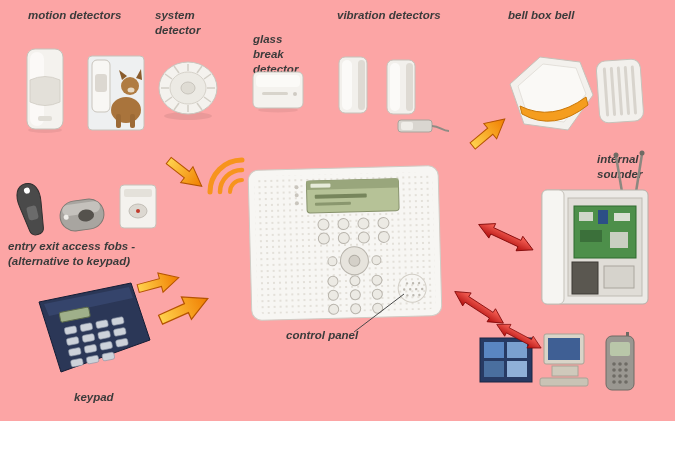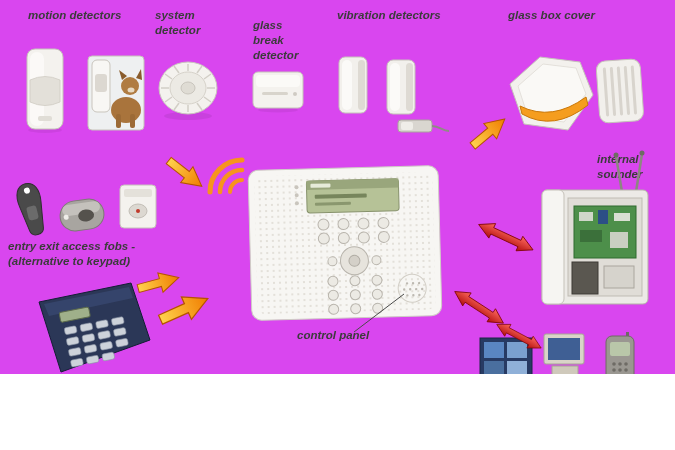--- a/index.html
+++ b/index.html
@@ -1,45 +1,45 @@
 <!DOCTYPE html>
 <html><head>
 <meta charset="utf-8">
 <style>
   html,body{margin:0;padding:0;background:#ffffff;}
   #stage{
-    position:relative;width:675px;height:374px;background:#d946ef;
+    position:relative;width:675px;height:421px;background:#fca5a5;
     font-family:"Liberation Sans",sans-serif;overflow:hidden;
   }
   .lbl{
     position:absolute;font-size:11.5px;font-weight:bold;font-style:italic;
     color:#3b3b3b;line-height:1.3;white-space:pre-line;
   }
   .dev{position:absolute;}
   .arrow{position:absolute;}
 </style>
 </head>
 <body>
 
 <div id="stage">
 
   <div class="lbl" style="left:28px;top:8px;">motion detectors</div>
   <div class="lbl" style="left:155px;top:8px;">system
 detector</div>
-  <div class="lbl" style="left:253px;top:18px;">glass
+  <div class="lbl" style="left:253px;top:32px;">glass
 break
 detector</div>
   <div class="lbl" style="left:337px;top:8px;text-align:right;">vibration detectors</div>
-  <div class="lbl" style="left:508px;top:8px;">glass box cover</div>
+  <div class="lbl" style="left:508px;top:8px;">bell box bell</div>
   <div class="lbl" style="left:597px;top:128px;margin-top:24px;">internal
 sounder</div>
   <div class="lbl" style="left:8px;top:239px;">entry exit access fobs -
 (alternative to keypad)</div>
   <div class="lbl" style="left:74px;top:390px;text-align:center;">keypad</div>
-  <div class="lbl" style="left:297px;top:328px;">control panel</div>
+  <div class="lbl" style="left:286px;top:328px;">control panel</div>
 
   <div class="dev" style="left:20px;top:46px;">
     <svg width="50" height="88" viewBox="0 0 50 88">
       <ellipse cx="25" cy="84" rx="17" ry="3" fill="#000" opacity="0.06"></ellipse>
       <rect x="7" y="3" width="36" height="80" rx="8" fill="#f4f2ee" stroke="#c6c2ba"></rect>
       <rect x="10" y="6" width="14" height="74" rx="7" fill="#fbfaf8" opacity="0.85"></rect>
       <path d="M10 34 Q25 27 40 34 L40 56 Q25 63 10 56 Z" fill="#e3e0d9" stroke="#cfcbc3" stroke-width="0.8"></path>
       <rect x="18" y="70" width="14" height="5" rx="2" fill="#e0ddd6"></rect>
     </svg>
   </div>

